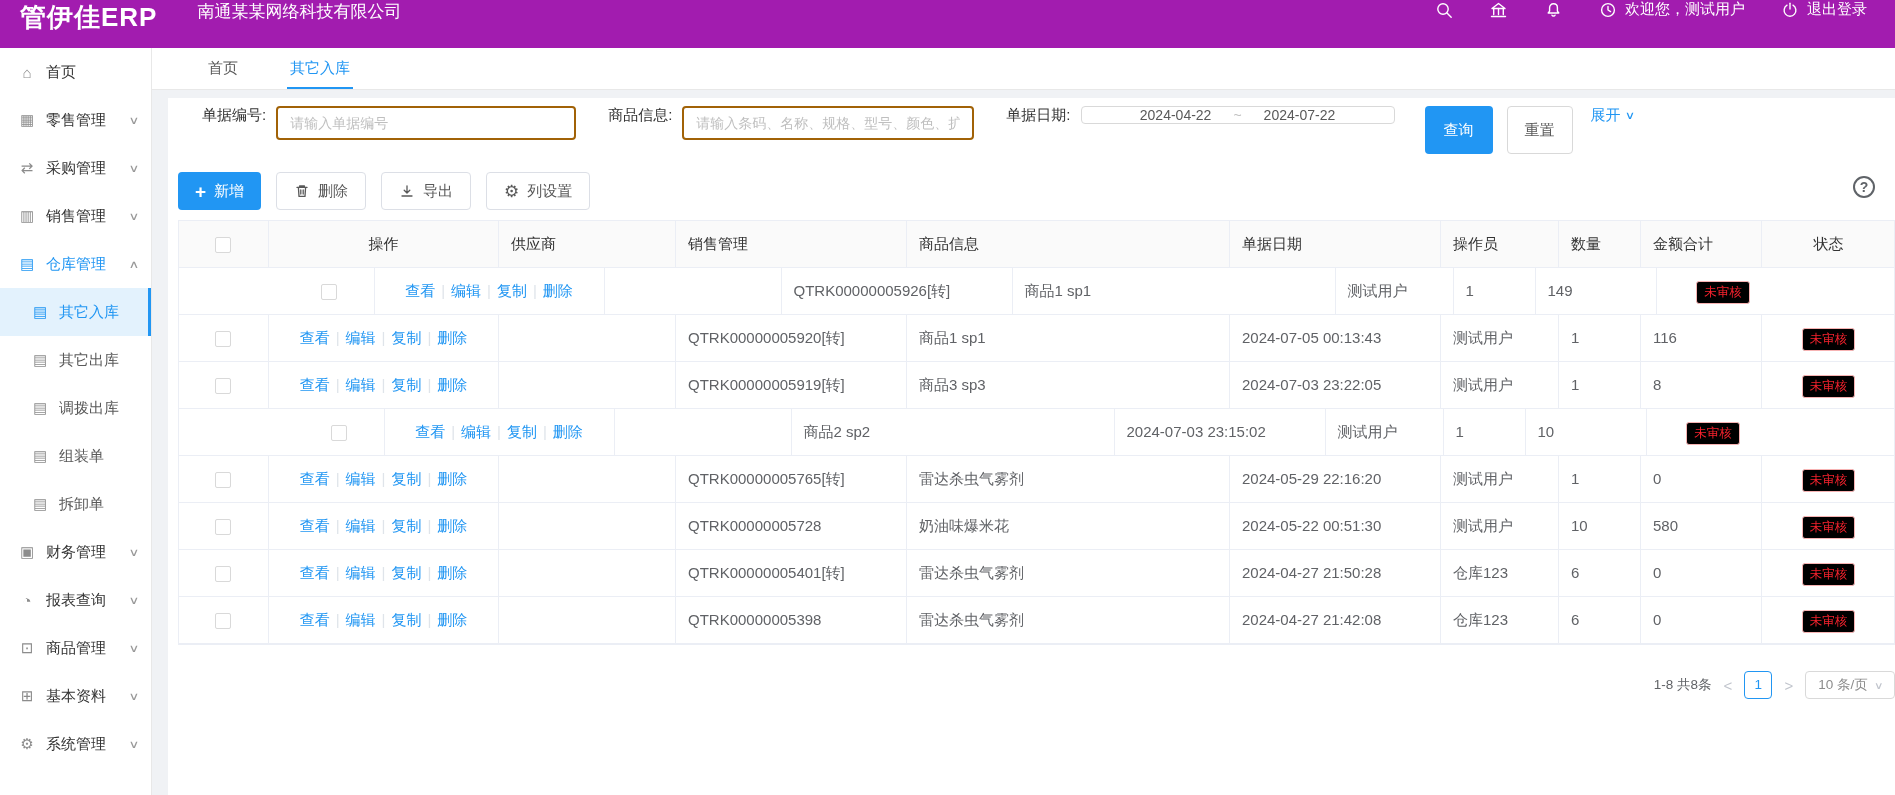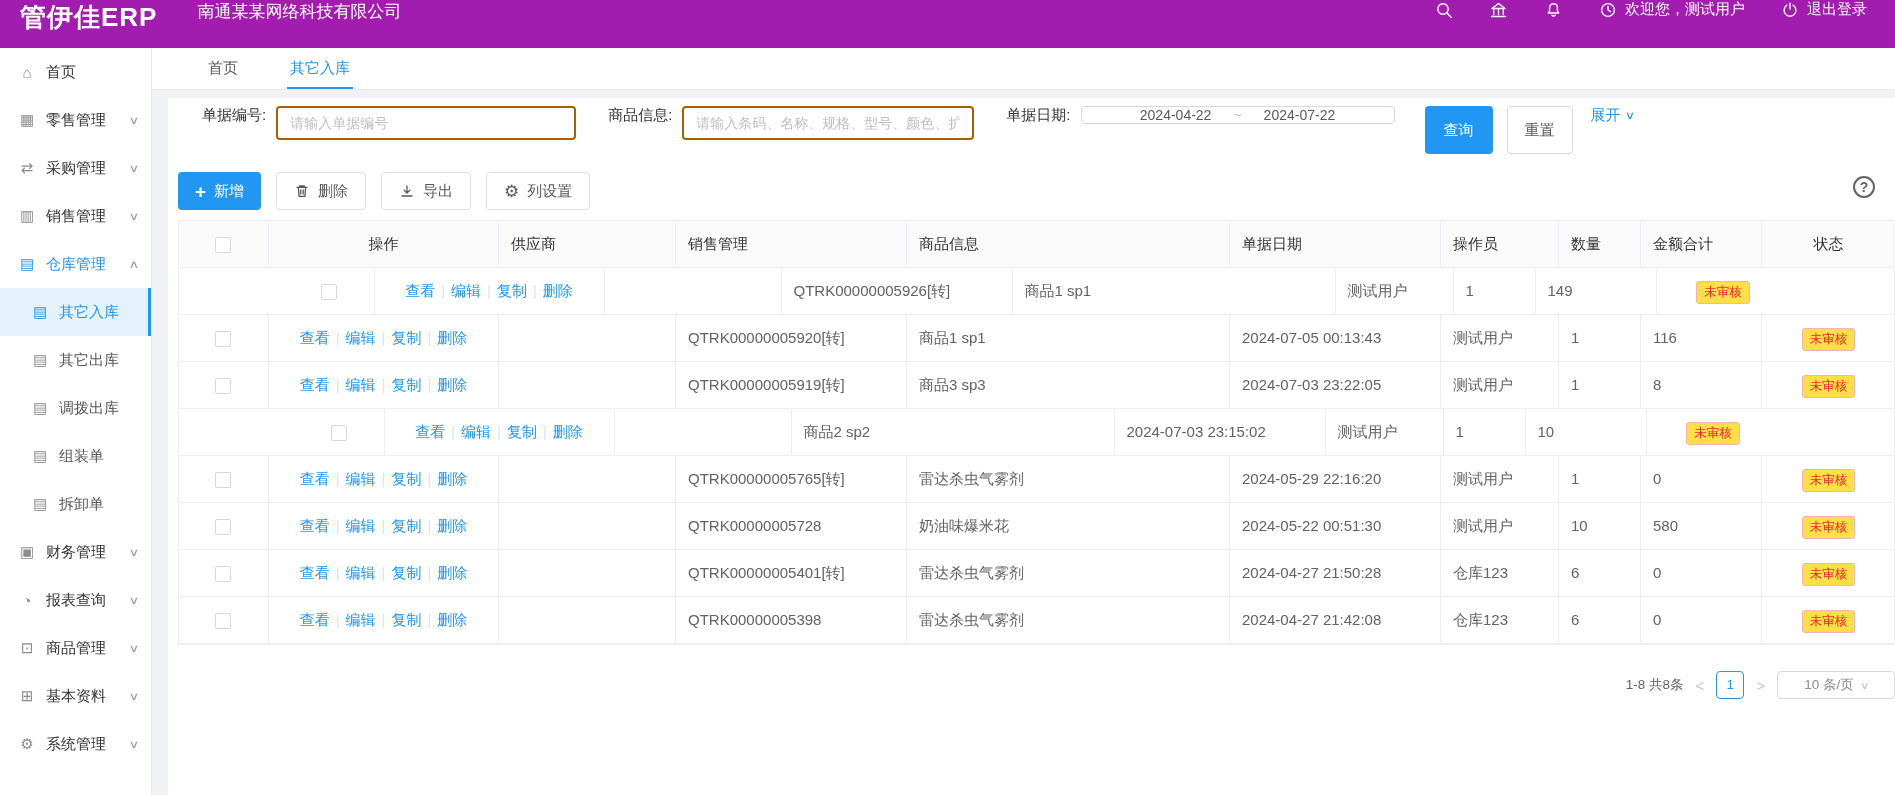--- a/index.html
+++ b/index.html
@@ -79,30 +79,30 @@
   .c4 { width:323px; flex:0 0 323px; }
   .c5 { width:211px; flex:0 0 211px; }
   .c6 { width:118px; flex:0 0 118px; }
   .c7 { width:82px;  flex:0 0 82px; }
   .c8 { width:121px; flex:0 0 121px; }
   .c9 { width:133px; text-align:center; flex:0 0 133px; border-right:none; }
   .checkbox { display:inline-block; width:16px; height:16px; border:1px solid #d9d9d9; border-radius:2px; background:#fff;
     vertical-align:middle; cursor:pointer; }
   .link { color:#2196f3; cursor:pointer; text-decoration:none; }
   .sep { color:#dfe4ea; margin:0 6px; }
-  .badge { display:inline-block; line-height:21px; padding:0 7px; font-size:12.5px; color:#f5222d; background:#fde047;
+  .badge { display:inline-block; line-height:21px; padding:0 7px; font-size:12.5px; color:#f5222d; background:#000000;
     border:1px solid #f7b3b3; border-radius:3px; vertical-align:middle; }
 
   
   .pagination { display:flex; align-items:center; justify-content:flex-end; margin-top:26px; gap:12px;
     font-size:13.5px; color:#606266; width:1717px; }
   .pg-arrow { color:#c0c4cc; font-size:15px; cursor:pointer; }
   .pg-num { min-width:28px; height:28px; line-height:26px; text-align:center; border:1px solid #2196f3; color:#2196f3;
     border-radius:4px; cursor:pointer; }
-  .pg-size { height:28px; border:1px solid #d9d9d9; border-radius:4px; padding:0 26px; display:flex; align-items:center;
+  .pg-size { height:28px; border:1px solid #d9d9d9; border-radius:4px; padding:0 12px; display:flex; align-items:center;
     gap:7px; cursor:pointer; color:#8c8c8c; }
   .pg-size .chev { color:#c0c4cc; font-size:10px; transform:scale(1.3,1); }
 </style>
 </head>
 <body>
 
 <div class="topbar">
   <div class="logo">管伊佳ERP</div>
   <div class="company">南通某某网络科技有限公司</div>
   <div class="topbar-right">

